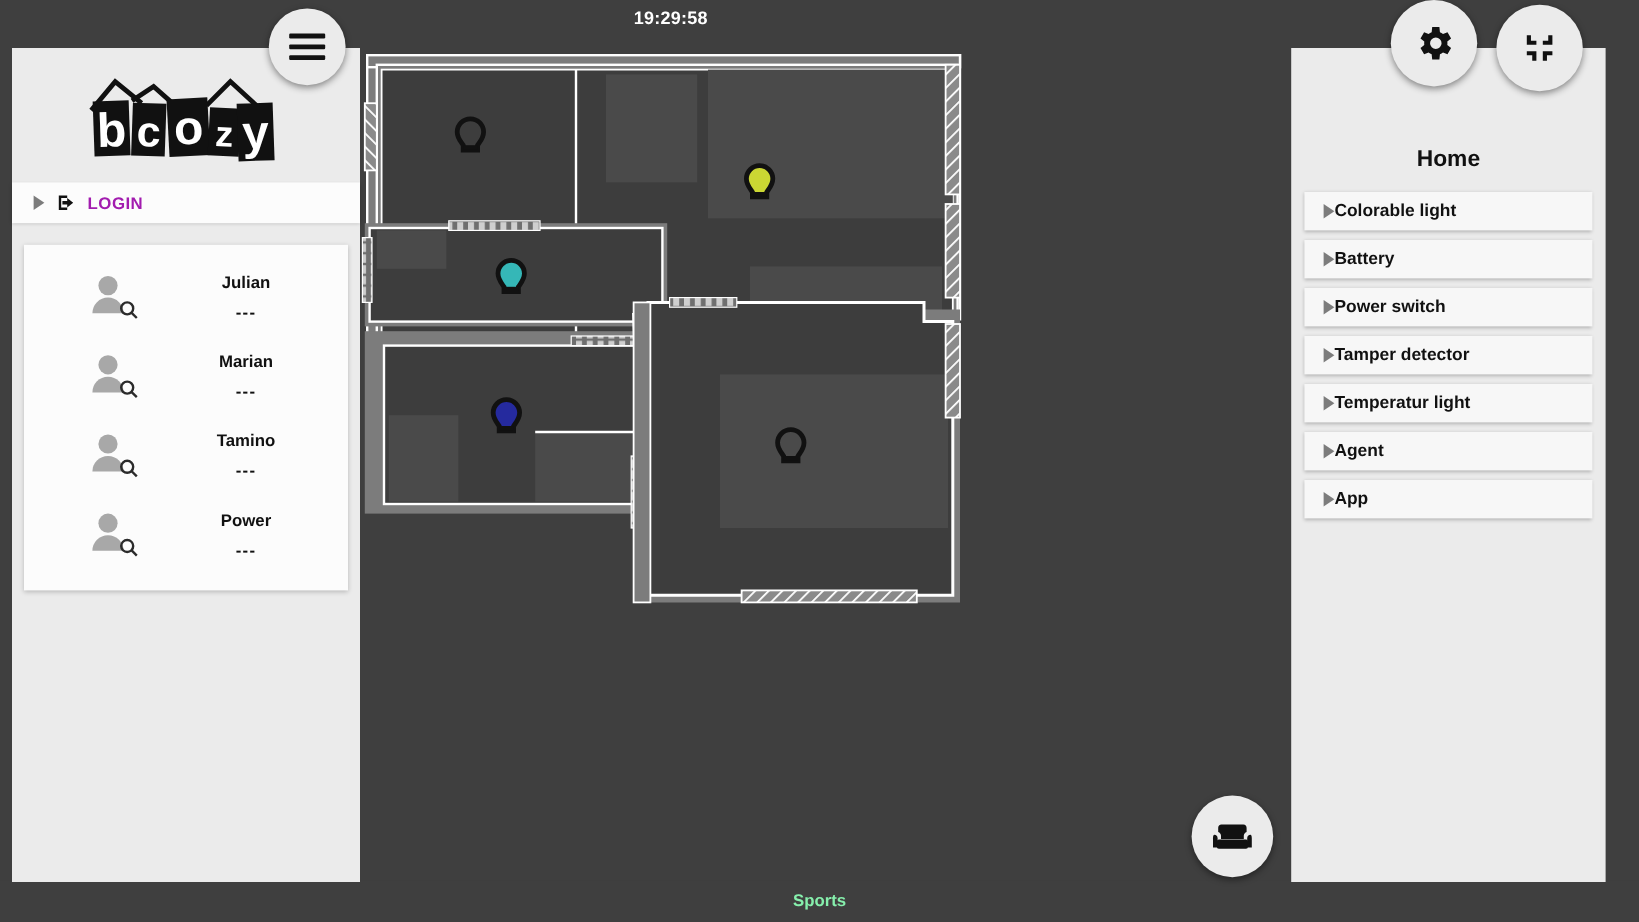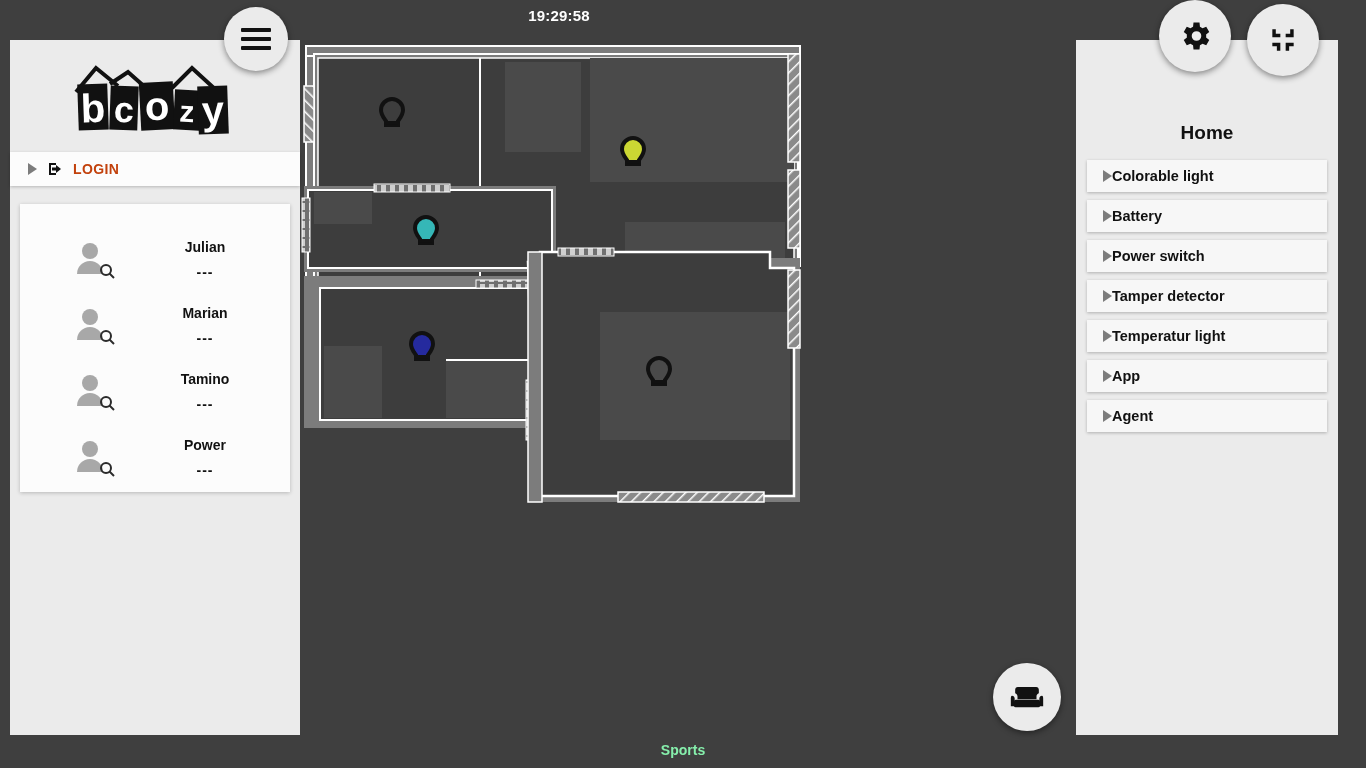--- a/index.html
+++ b/index.html
@@ -69,30 +69,30 @@
     box-shadow: 0 1px 3px rgba(0,0,0,.22);
     cursor: pointer;
   }
   .tri {
     width: 0; height: 0;
     border-left: 9px solid #7c7c7c;
     border-top: 6px solid transparent;
     border-bottom: 6px solid transparent;
     flex: none;
   }
-  .login-label { font-size: 14px; font-weight: bold; color: #c2410c; letter-spacing: .4px; }
+  .login-label { font-size: 14px; font-weight: bold; color: #a21caf; letter-spacing: .4px; }
 
   .users-card {
     margin: 18px 10px 0 10px;
     background: #fcfcfc;
     box-shadow: 0 1px 4px rgba(0,0,0,.22);
     padding: 10px 0 14px 0;
   }
   .user-row {
-    display: flex; align-items: flex-end; height: 66px;
+    display: flex; align-items: center; height: 66px;
     padding-left: 56px; cursor: pointer; gap: 48px;
   }
   .user-icon { position: relative; width: 42px; height: 40px; flex: none; }
   .user-name-col { flex: 1; text-align: center; padding-right: 46px; }
   .user-name { font-size: 14px; font-weight: bold; color: #111; }
   .user-status { font-size: 14px; font-weight: bold; color: #111; margin-top: 9px; letter-spacing: 1px; }
 
   
   .right-panel {
     position: absolute; left: 1076px; top: 40px;
@@ -353,25 +353,25 @@
       <div class="dev-item">
         <span class="tri"></span>
         <span class="dev-label">Tamper detector</span>
       </div>
       <div class="dev-item">
         <span class="tri"></span>
         <span class="dev-label">Temperatur light</span>
       </div>
       <div class="dev-item">
         <span class="tri"></span>
+        <span class="dev-label">Agent</span>
+      </div>
+      <div class="dev-item">
+        <span class="tri"></span>
         <span class="dev-label">App</span>
-      </div>
-      <div class="dev-item">
-        <span class="tri"></span>
-        <span class="dev-label">Agent</span>
       </div>
     </div>
   </div>
 
   <div class="topbar">
     <div class="clock">19:29:58</div>
   </div>
 
   <div class="bottombar">
     <div class="bottom-label">Sports</div>

